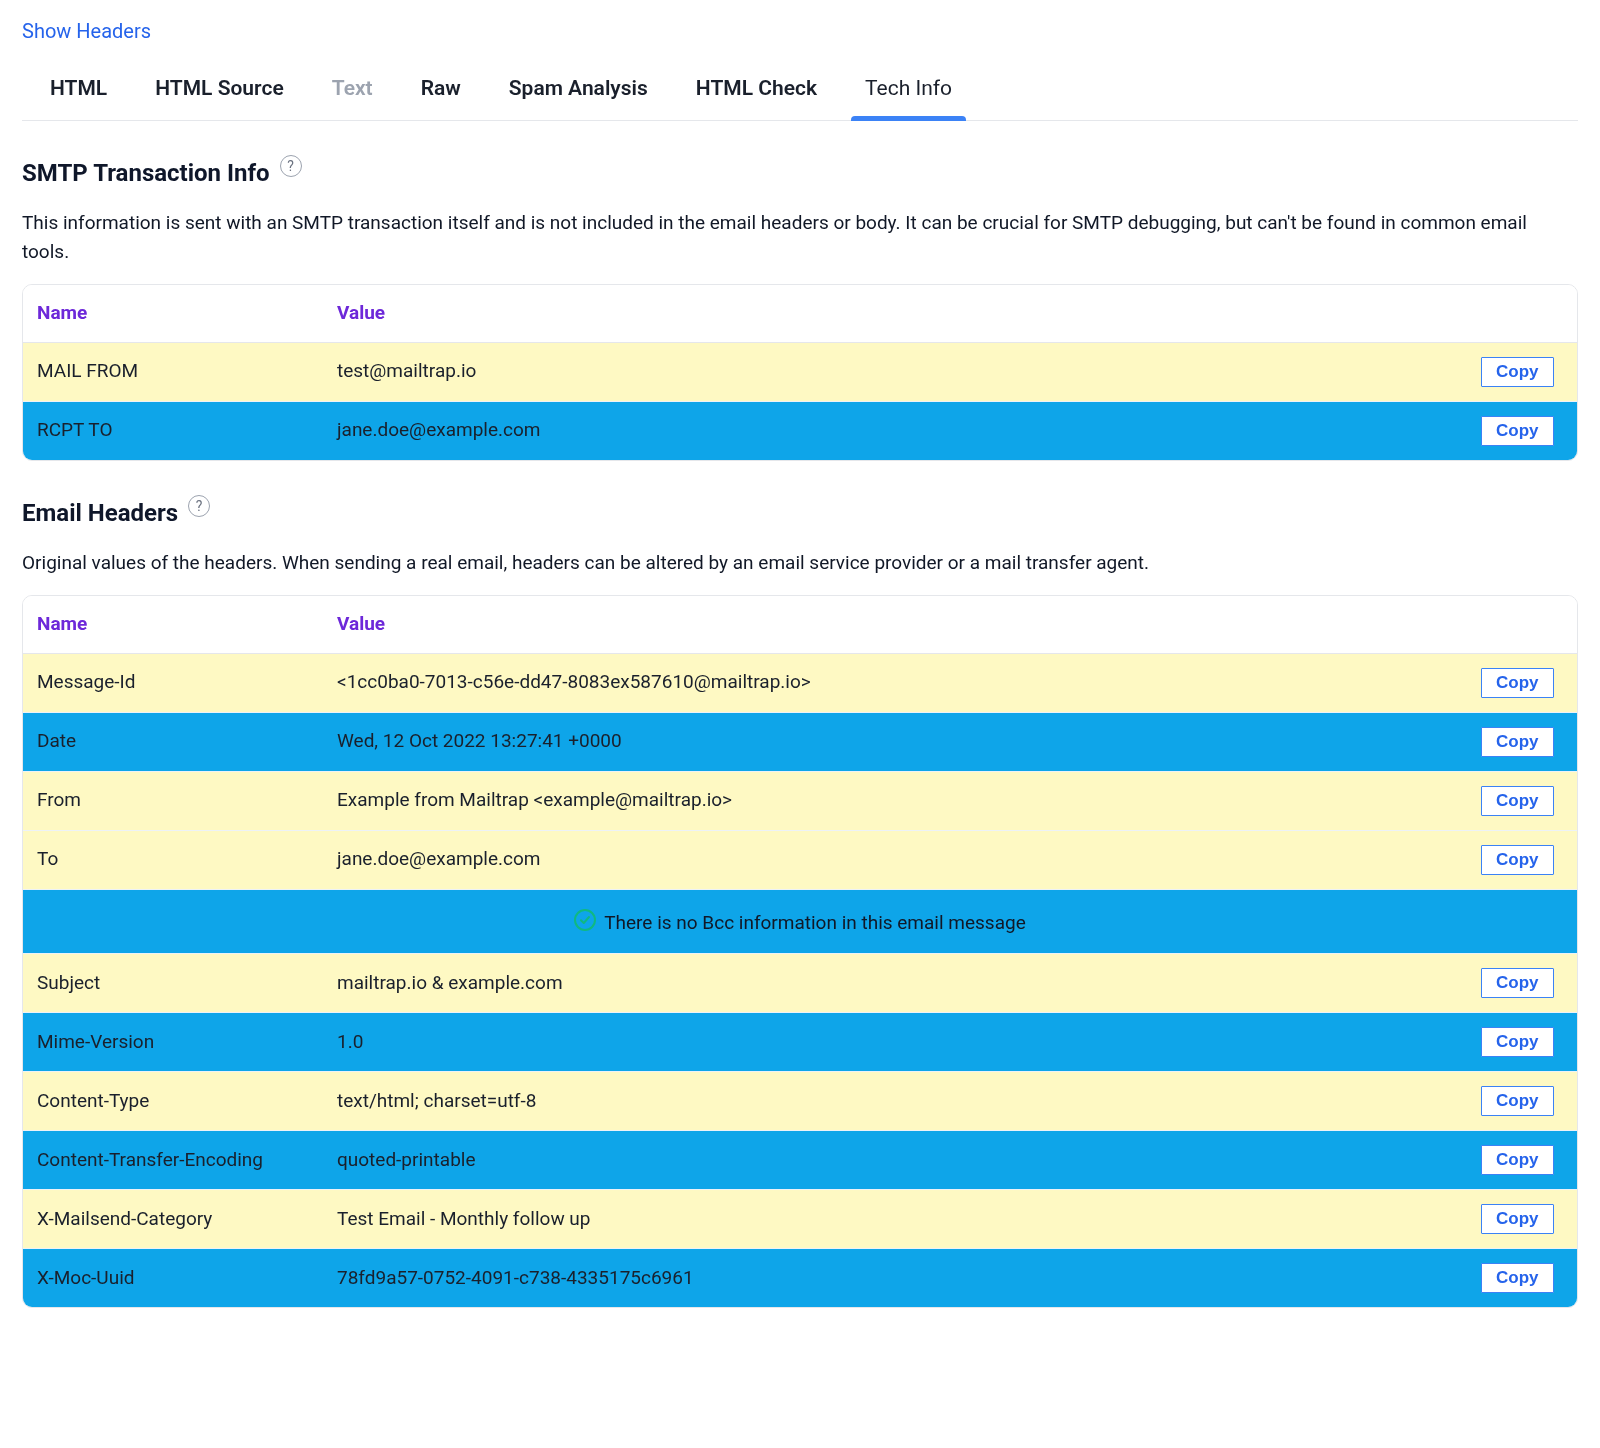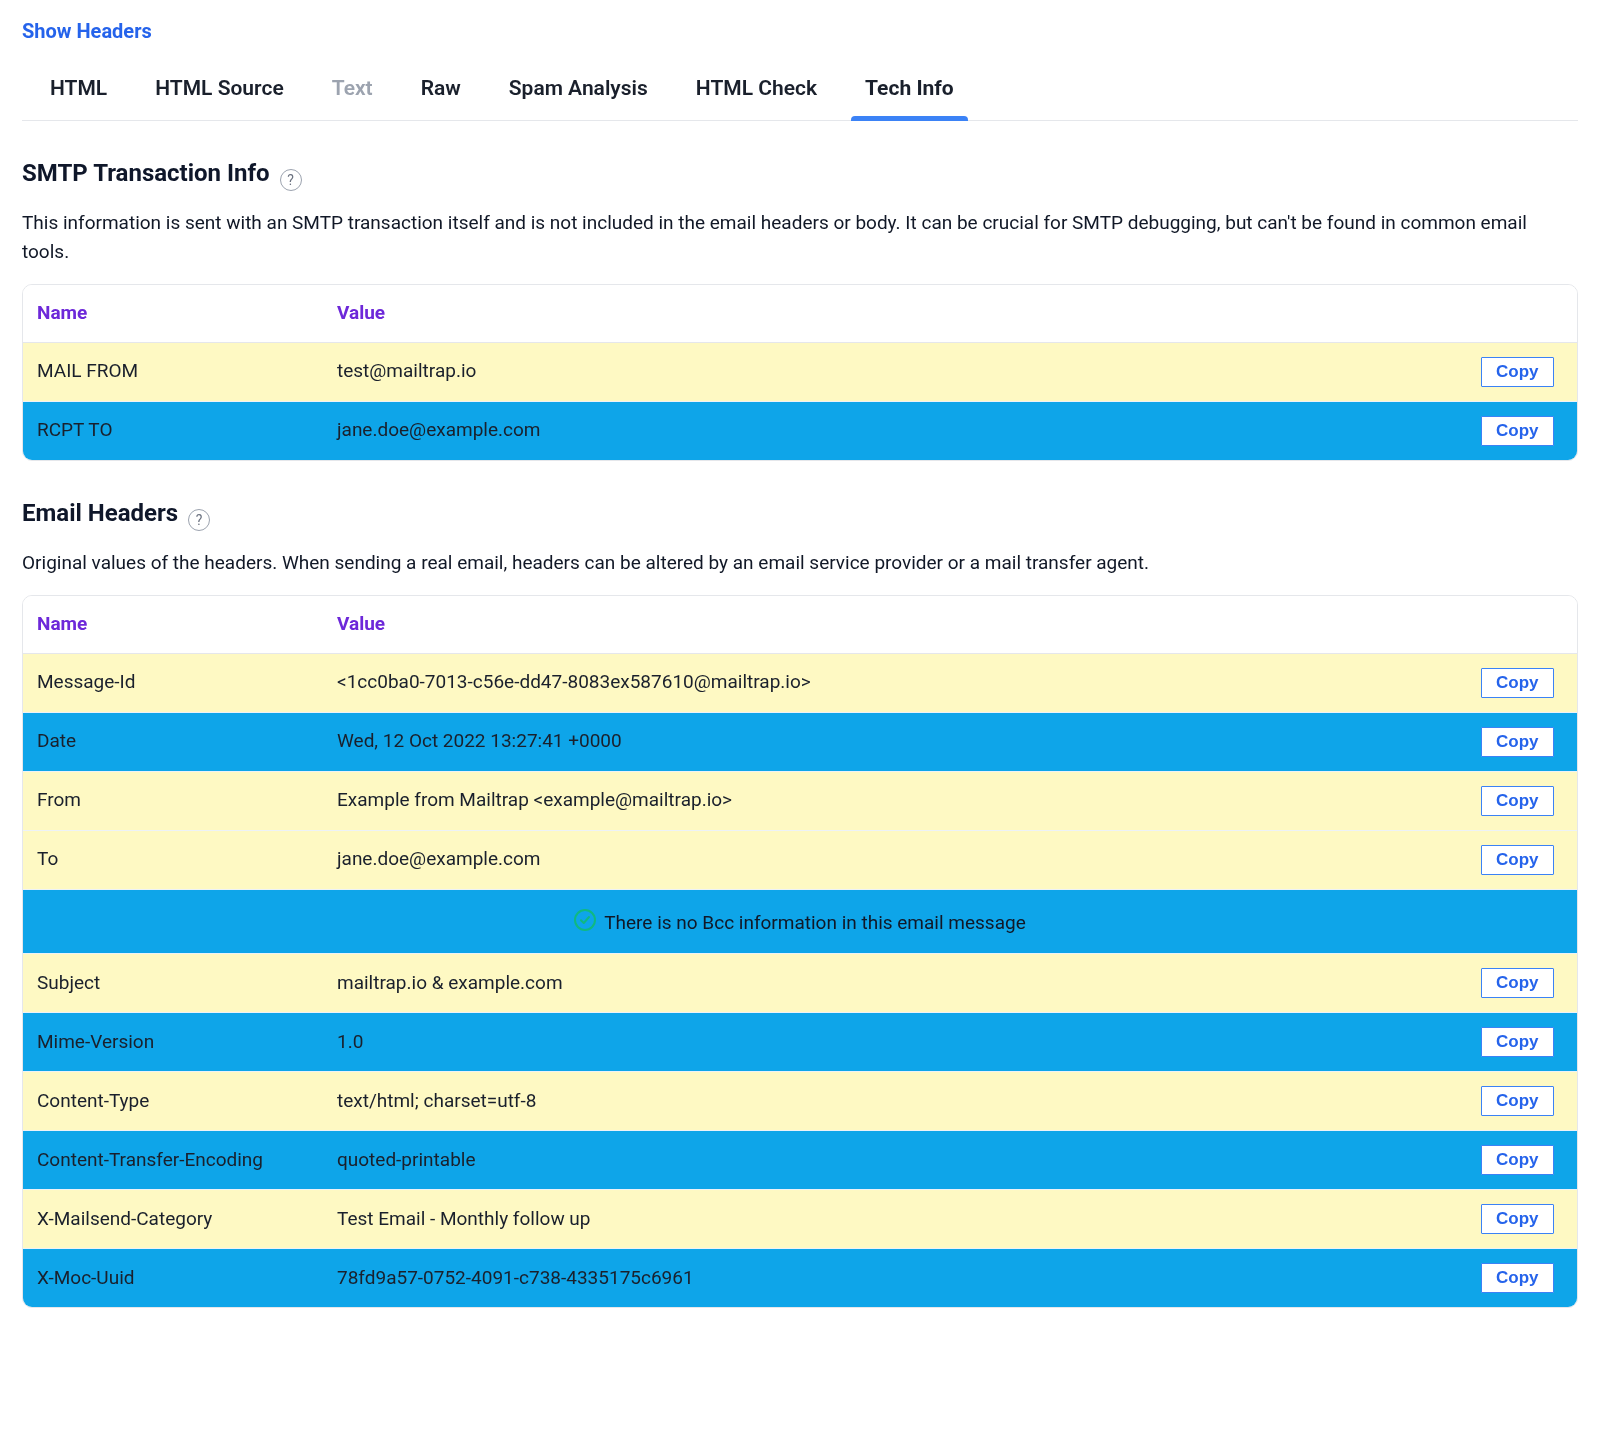--- a/index.html
+++ b/index.html
@@ -7,21 +7,21 @@
       font-family: -apple-system, BlinkMacSystemFont, "Segoe UI", Roboto, Helvetica, Arial, sans-serif;
       color: #1a202c;
       background: #ffffff;
       padding: 16px 22px;
       font-size: 19px;
       line-height: 1.5;
     }
     a.show-headers {
       color: #2563eb;
       text-decoration: none;
-      font-weight: 700;
+      font-weight: 400;
       font-size: 20px;
     }
 
     .tabs {
       display: flex;
       align-items: center;
       gap: 48px;
       padding: 18px 28px 0 28px;
       border-bottom: 1px solid #e5e7eb;
       margin-top: 8px;
@@ -38,28 +38,28 @@
     .tab.active::after {
       content: "";
       position: absolute;
       left: -14px;
       right: -14px;
       bottom: -1px;
       height: 5px;
       background: #3b82f6;
       border-radius: 4px 4px 0 0;
     }
-    .tab.active { font-weight: 700; text-align: right; }
+    .tab.active { font-weight: 400; text-align: right; }
 
     .section {
       margin-top: 34px;
     }
     .section-header {
       display: flex;
-      align-items: flex-end;
+      align-items: flex-start;
       gap: 10px;
       margin-bottom: 18px;
     }
     .section-header h2 {
       font-size: 24px;
       font-weight: 700;
       color: #0f172a;
     }
     .help-icon {
       width: 22px;

